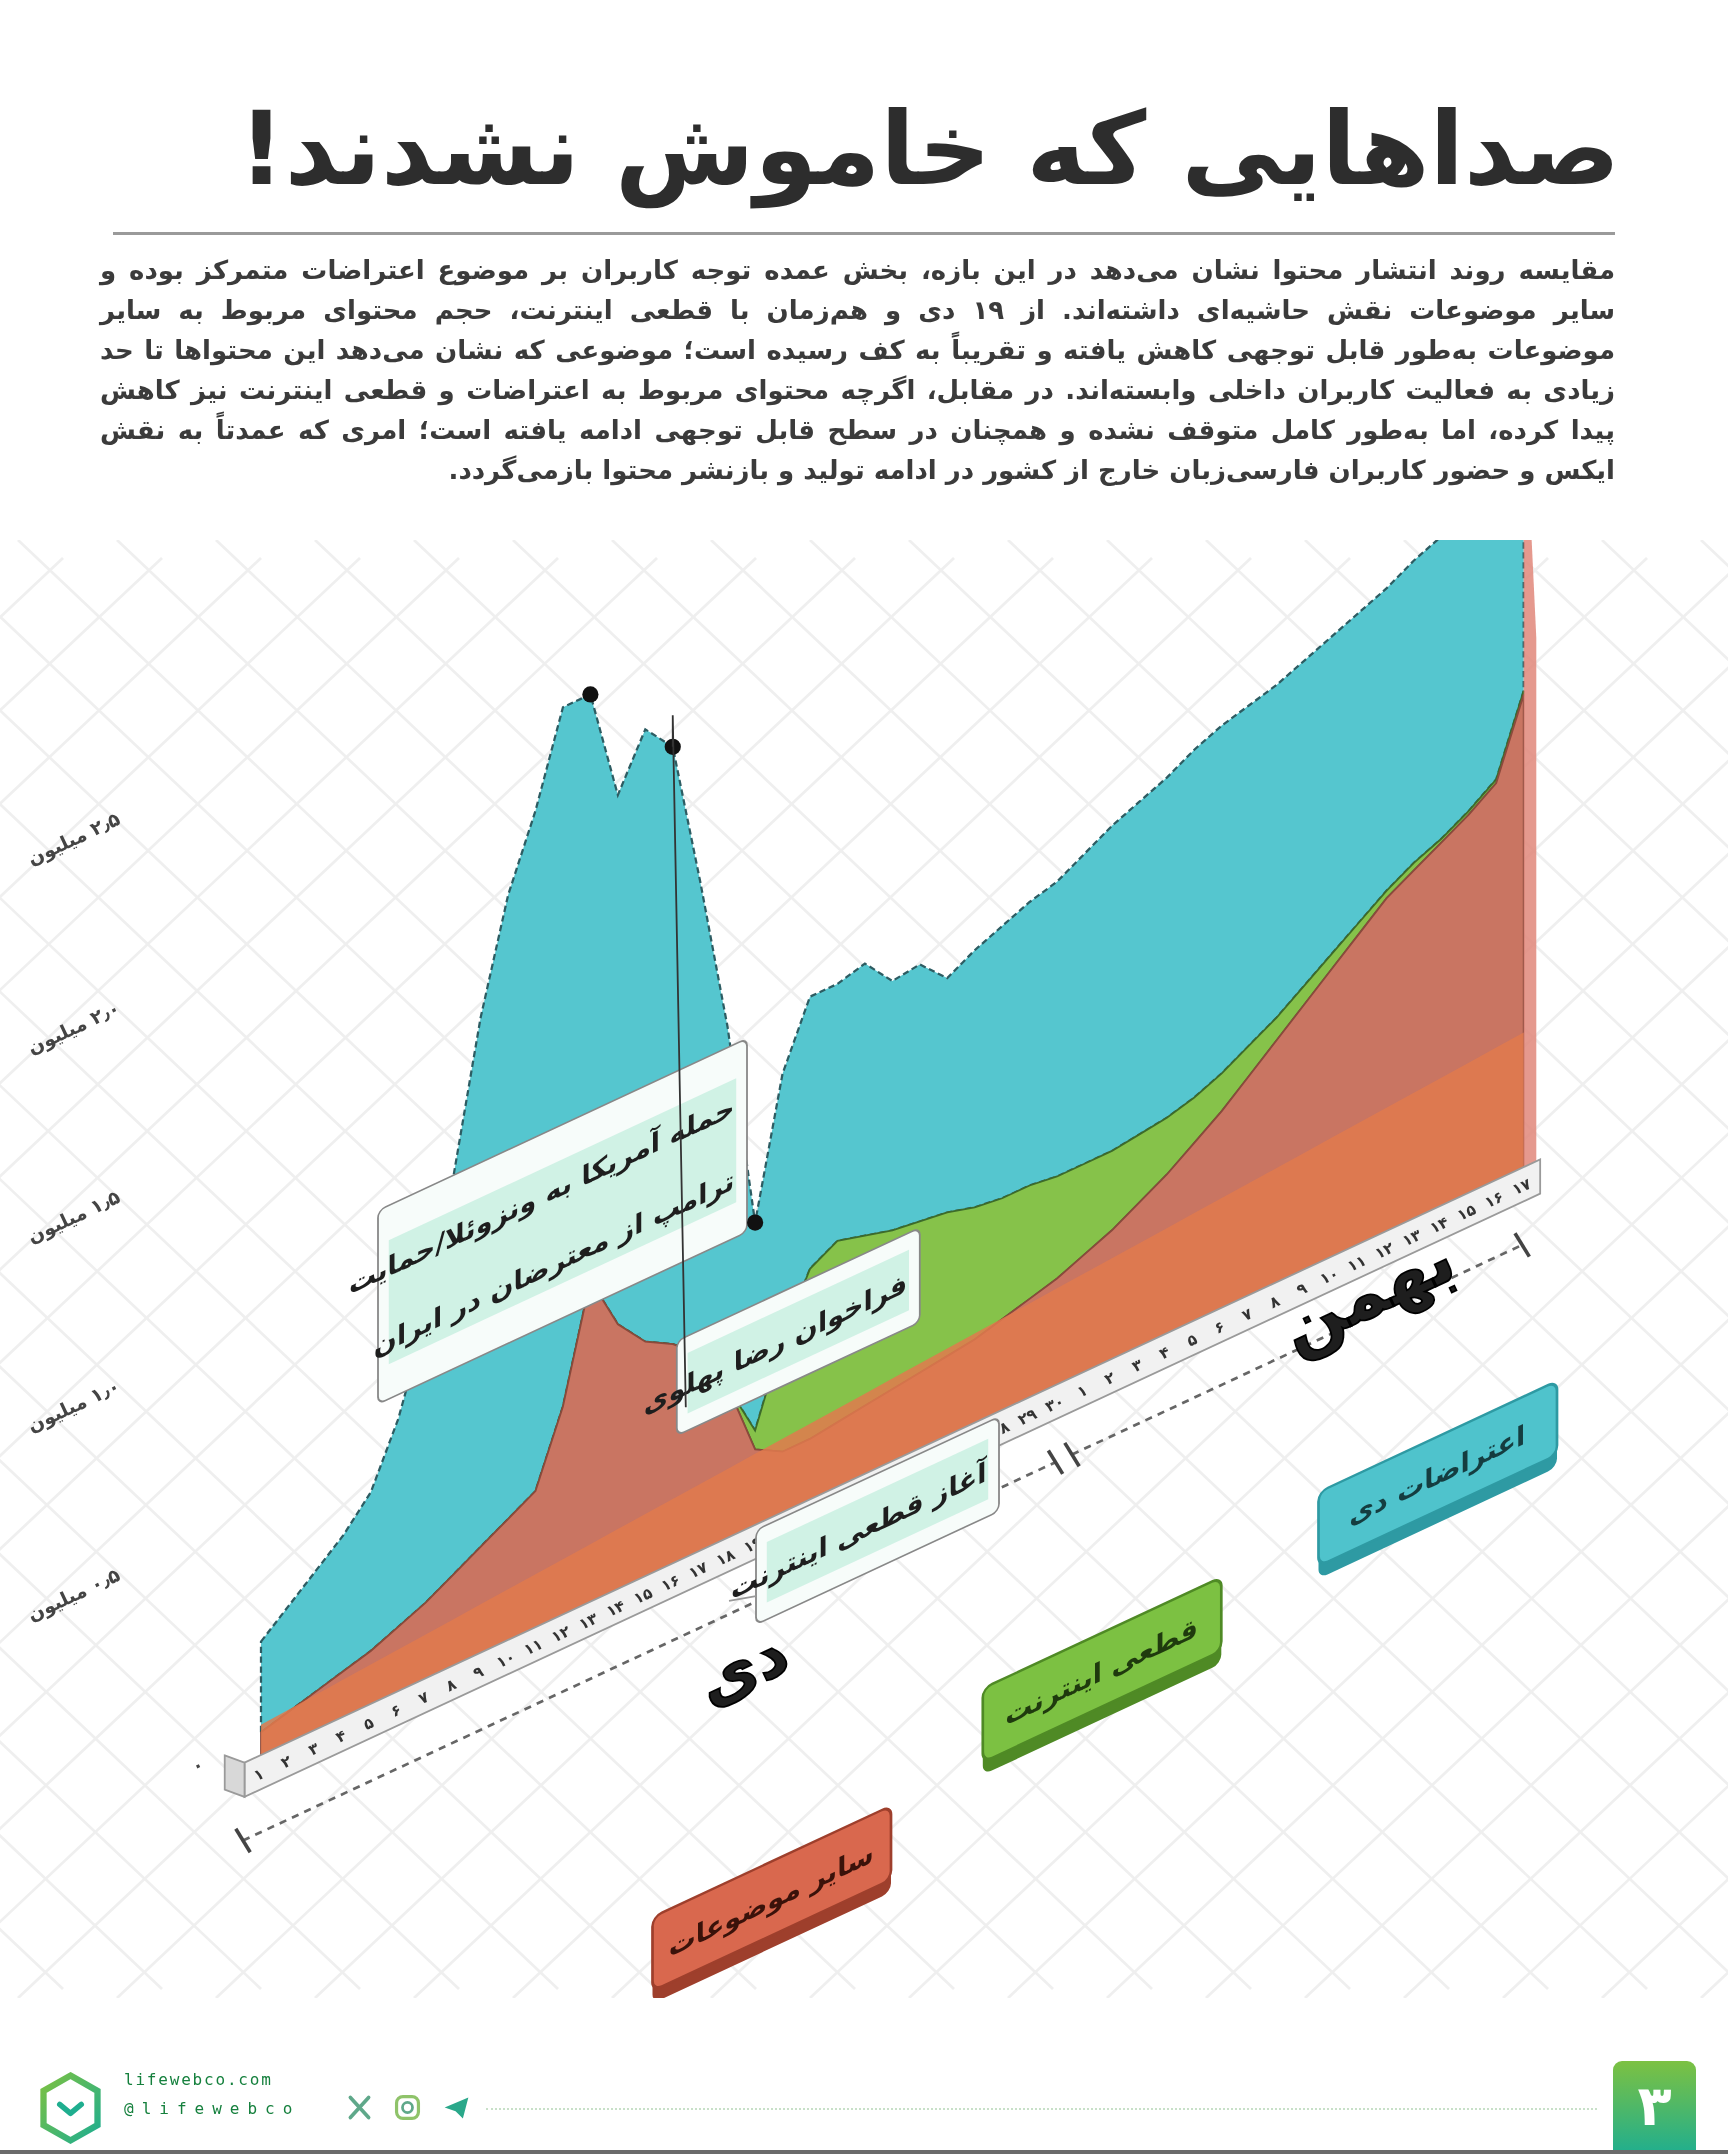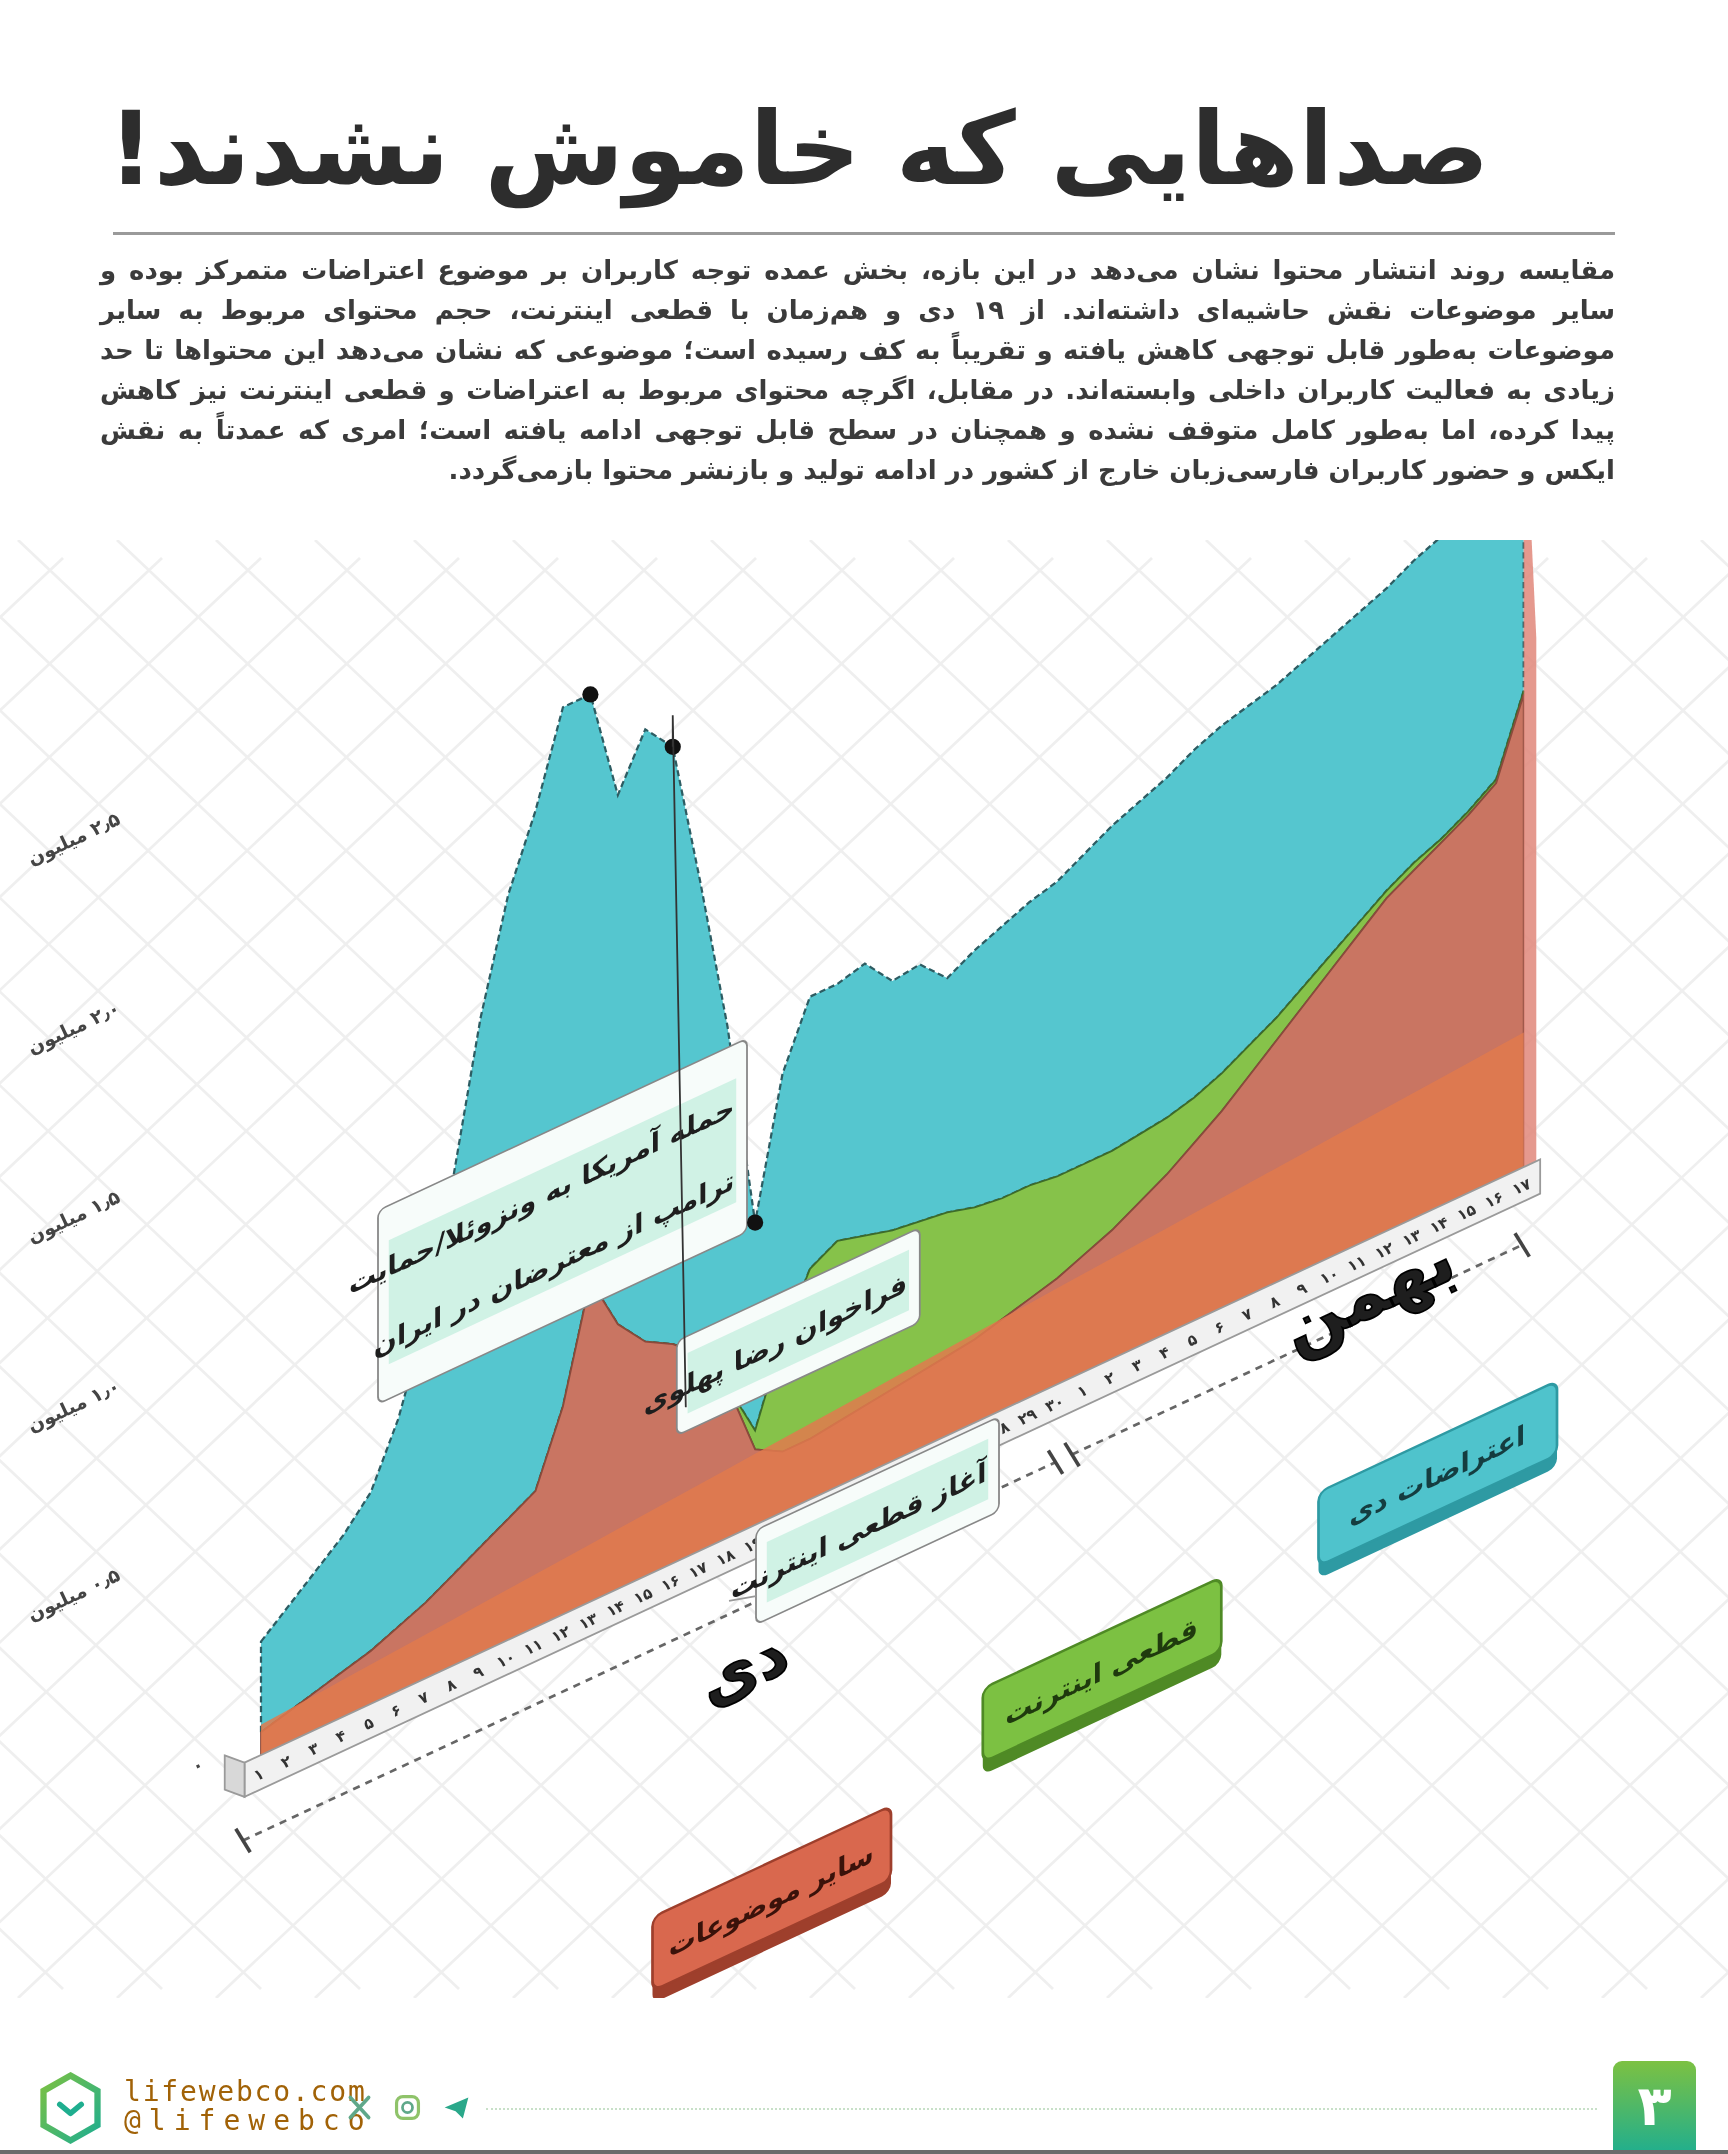--- a/index.html
+++ b/index.html
@@ -1,23 +1,23 @@
 <!DOCTYPE html>
 <html style="font-size:14.4px"><head>
 <meta charset="utf-8">
 <style>
   html,body{margin:0;padding:0;background:#fff;}
   body{width:1728px;height:2155px;position:relative;overflow:hidden;font-family:"DejaVu Sans",sans-serif;color:#2b2b2b;}
-  .title{position:absolute;left:108px;right:108px;top:86px;height:126px;direction:rtl;text-align:left;font-size:101px;font-weight:900;letter-spacing:3.6px;color:#2d2d2d;line-height:126px;white-space:nowrap;}
+  .title{position:absolute;left:108px;right:108px;top:86px;height:126px;direction:rtl;text-align:right;font-size:101px;font-weight:900;letter-spacing:3.6px;color:#2d2d2d;line-height:126px;white-space:nowrap;}
   .rule{position:absolute;left:113px;right:113px;top:232px;height:2.7px;background:#9a9a9a;}
   .para{position:absolute;left:100px;right:113px;top:250px;direction:rtl;text-align:justify;text-align-last:right;font-size:26px;font-weight:bold;line-height:40px;color:#3b3b3b;}
   .chart-wrap{position:absolute;left:0;top:540px;width:1728px;height:1458px;}
   .footer{position:absolute;left:0;right:0;top:2061px;height:94px;}
   .logo{position:absolute;left:38px;top:10.8px;width:65px;height:72px;}
-  .site{position:absolute;left:124px;top:16px;font-family:"DejaVu Sans Mono",monospace;font-size:28px;color:#a16207;letter-spacing:1.8px;line-height:29px;}
+  .site{position:absolute;left:124px;top:4px;font-family:"DejaVu Sans Mono",monospace;font-size:16px;color:#15803d;letter-spacing:1.8px;line-height:29px;}
   .social{position:absolute;top:31px;width:31px;height:31px;}
   .dots{position:absolute;left:486px;right:131px;top:47px;border-top:2.7px dotted #c8e0c8;}
   .pagebadge{position:absolute;right:32px;top:0;width:83px;height:94px;border-radius:9px 9px 0 0;background:linear-gradient(180deg,#7cc142 0%,#1fae8f 100%);color:#fff;font-size:56px;font-weight:bold;text-align:center;line-height:90px;}
   .bottombar{position:absolute;left:0;right:0;bottom:0;height:5.4px;background:#6b6b6b;}
   svg text{font-family:"DejaVu Sans",sans-serif;}
 </style>
 </head>
 <body>
 
 <div class="title">صداهایی که خاموش نشدند!</div>

